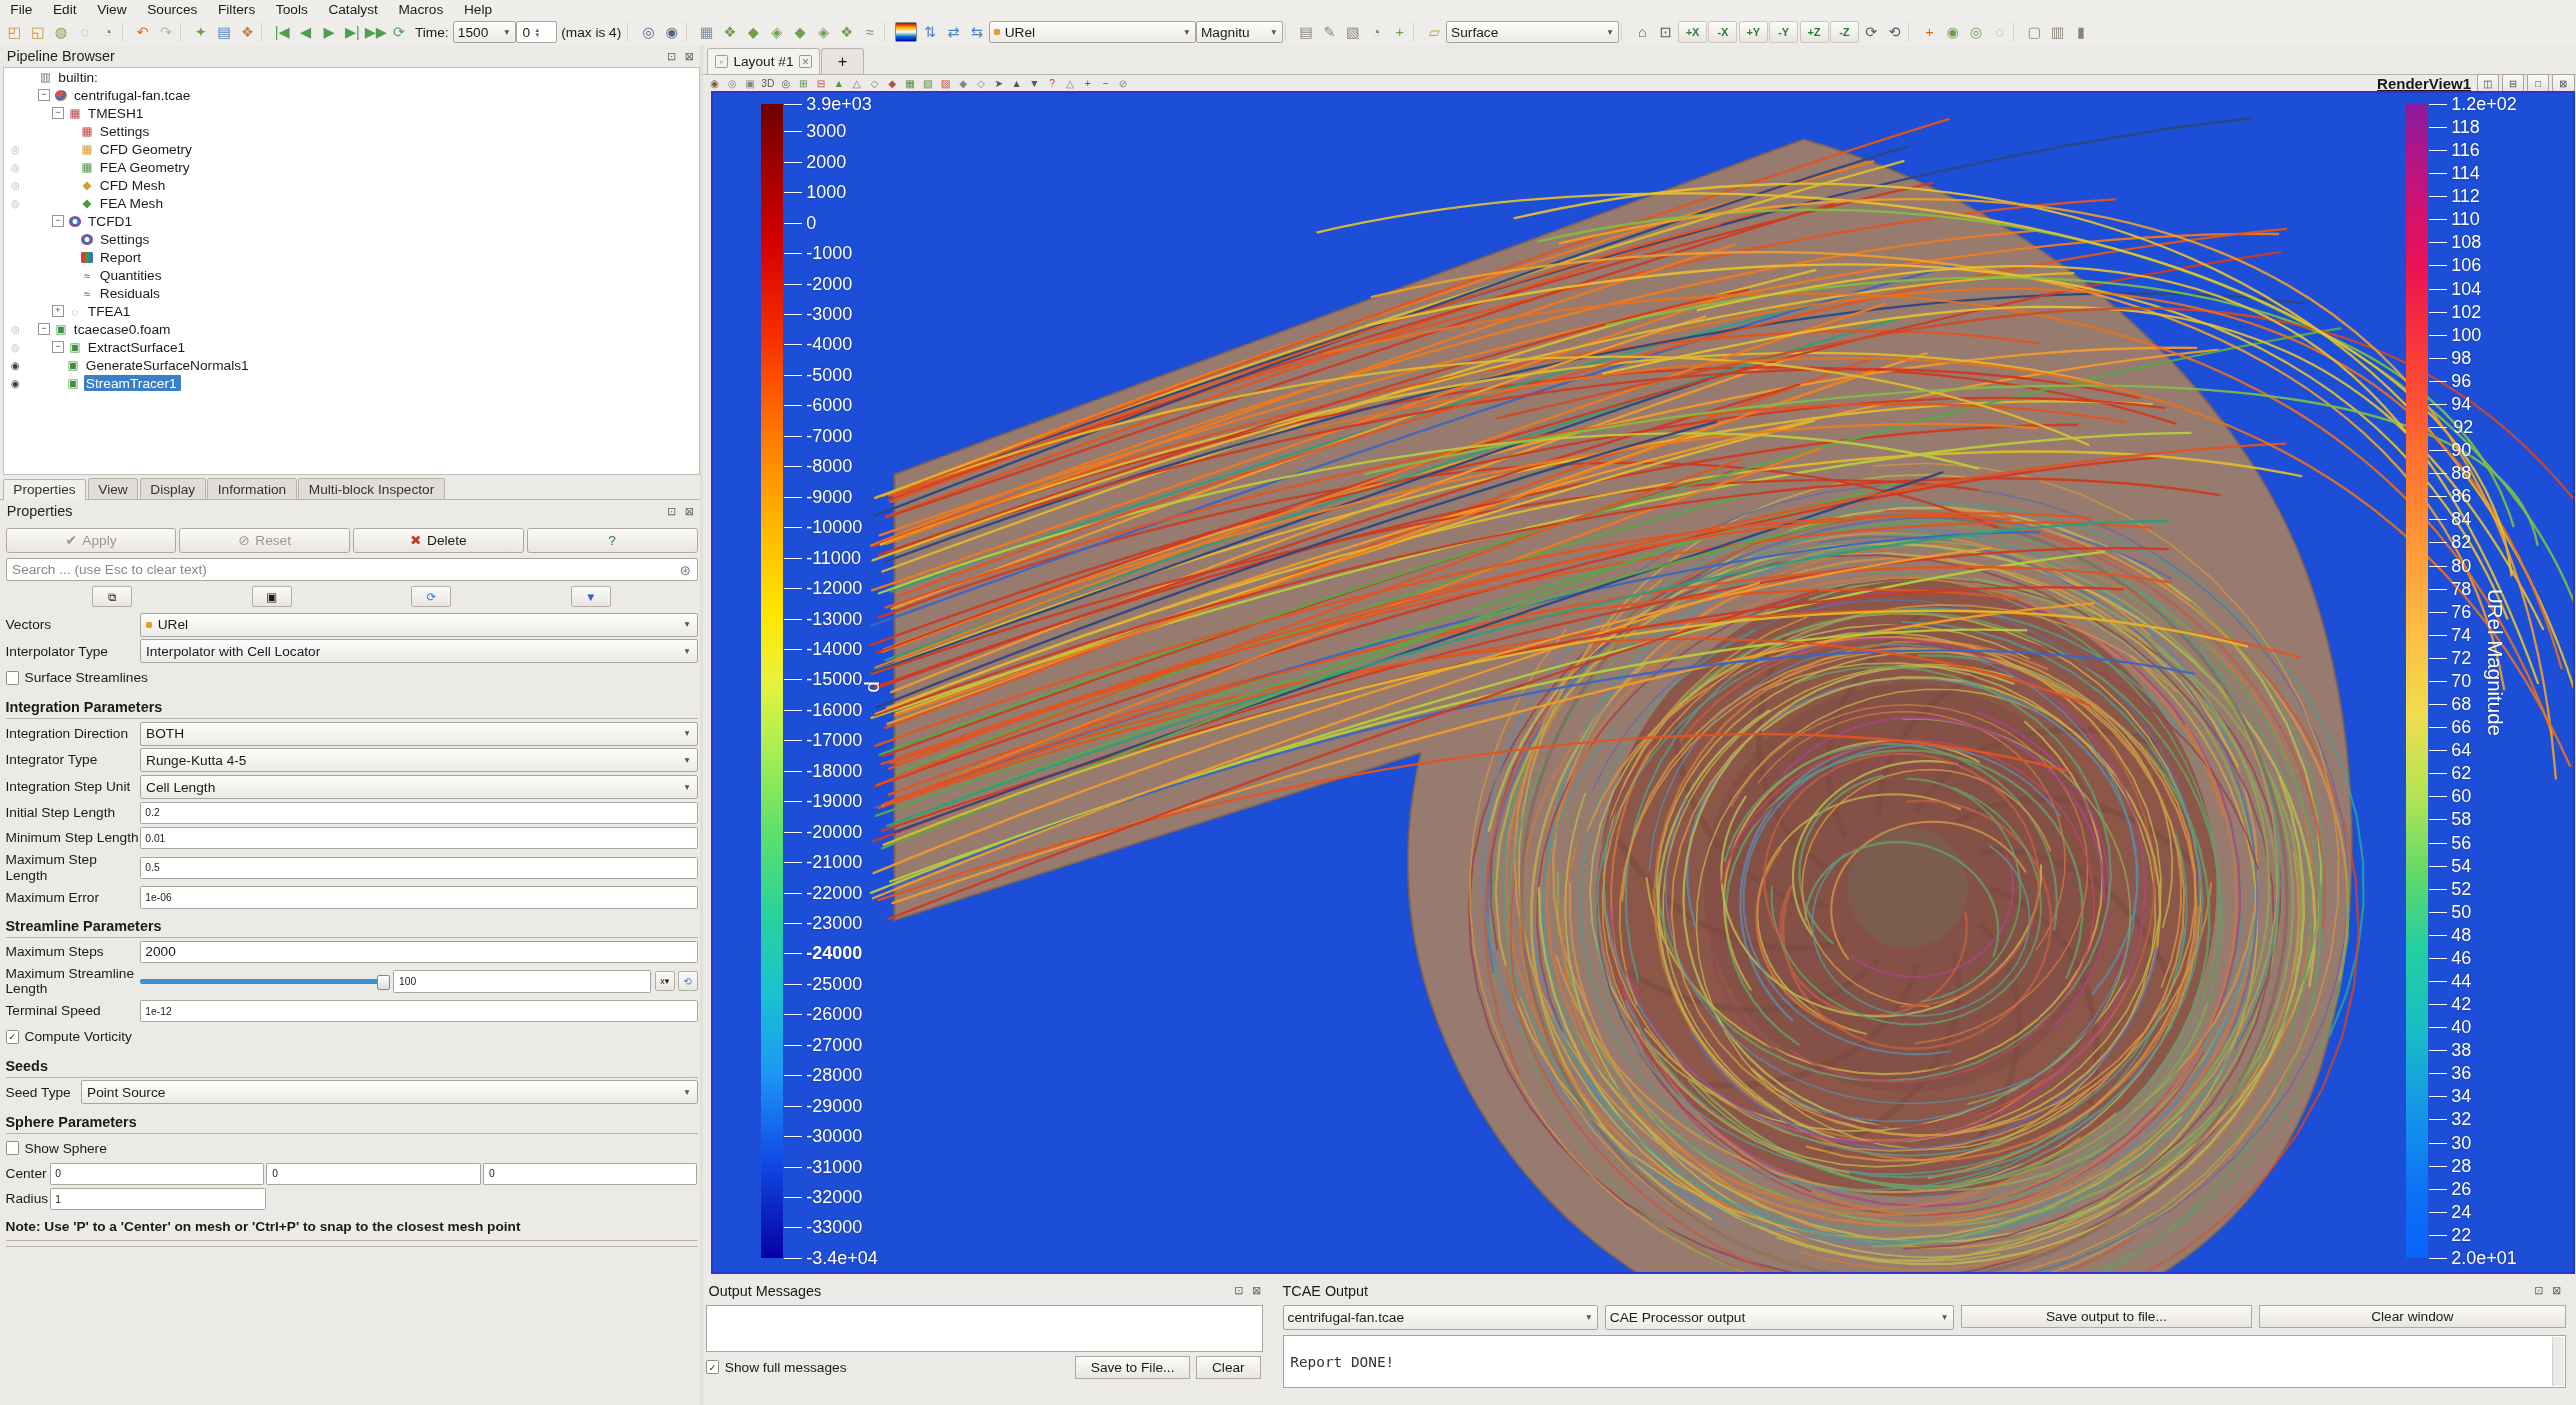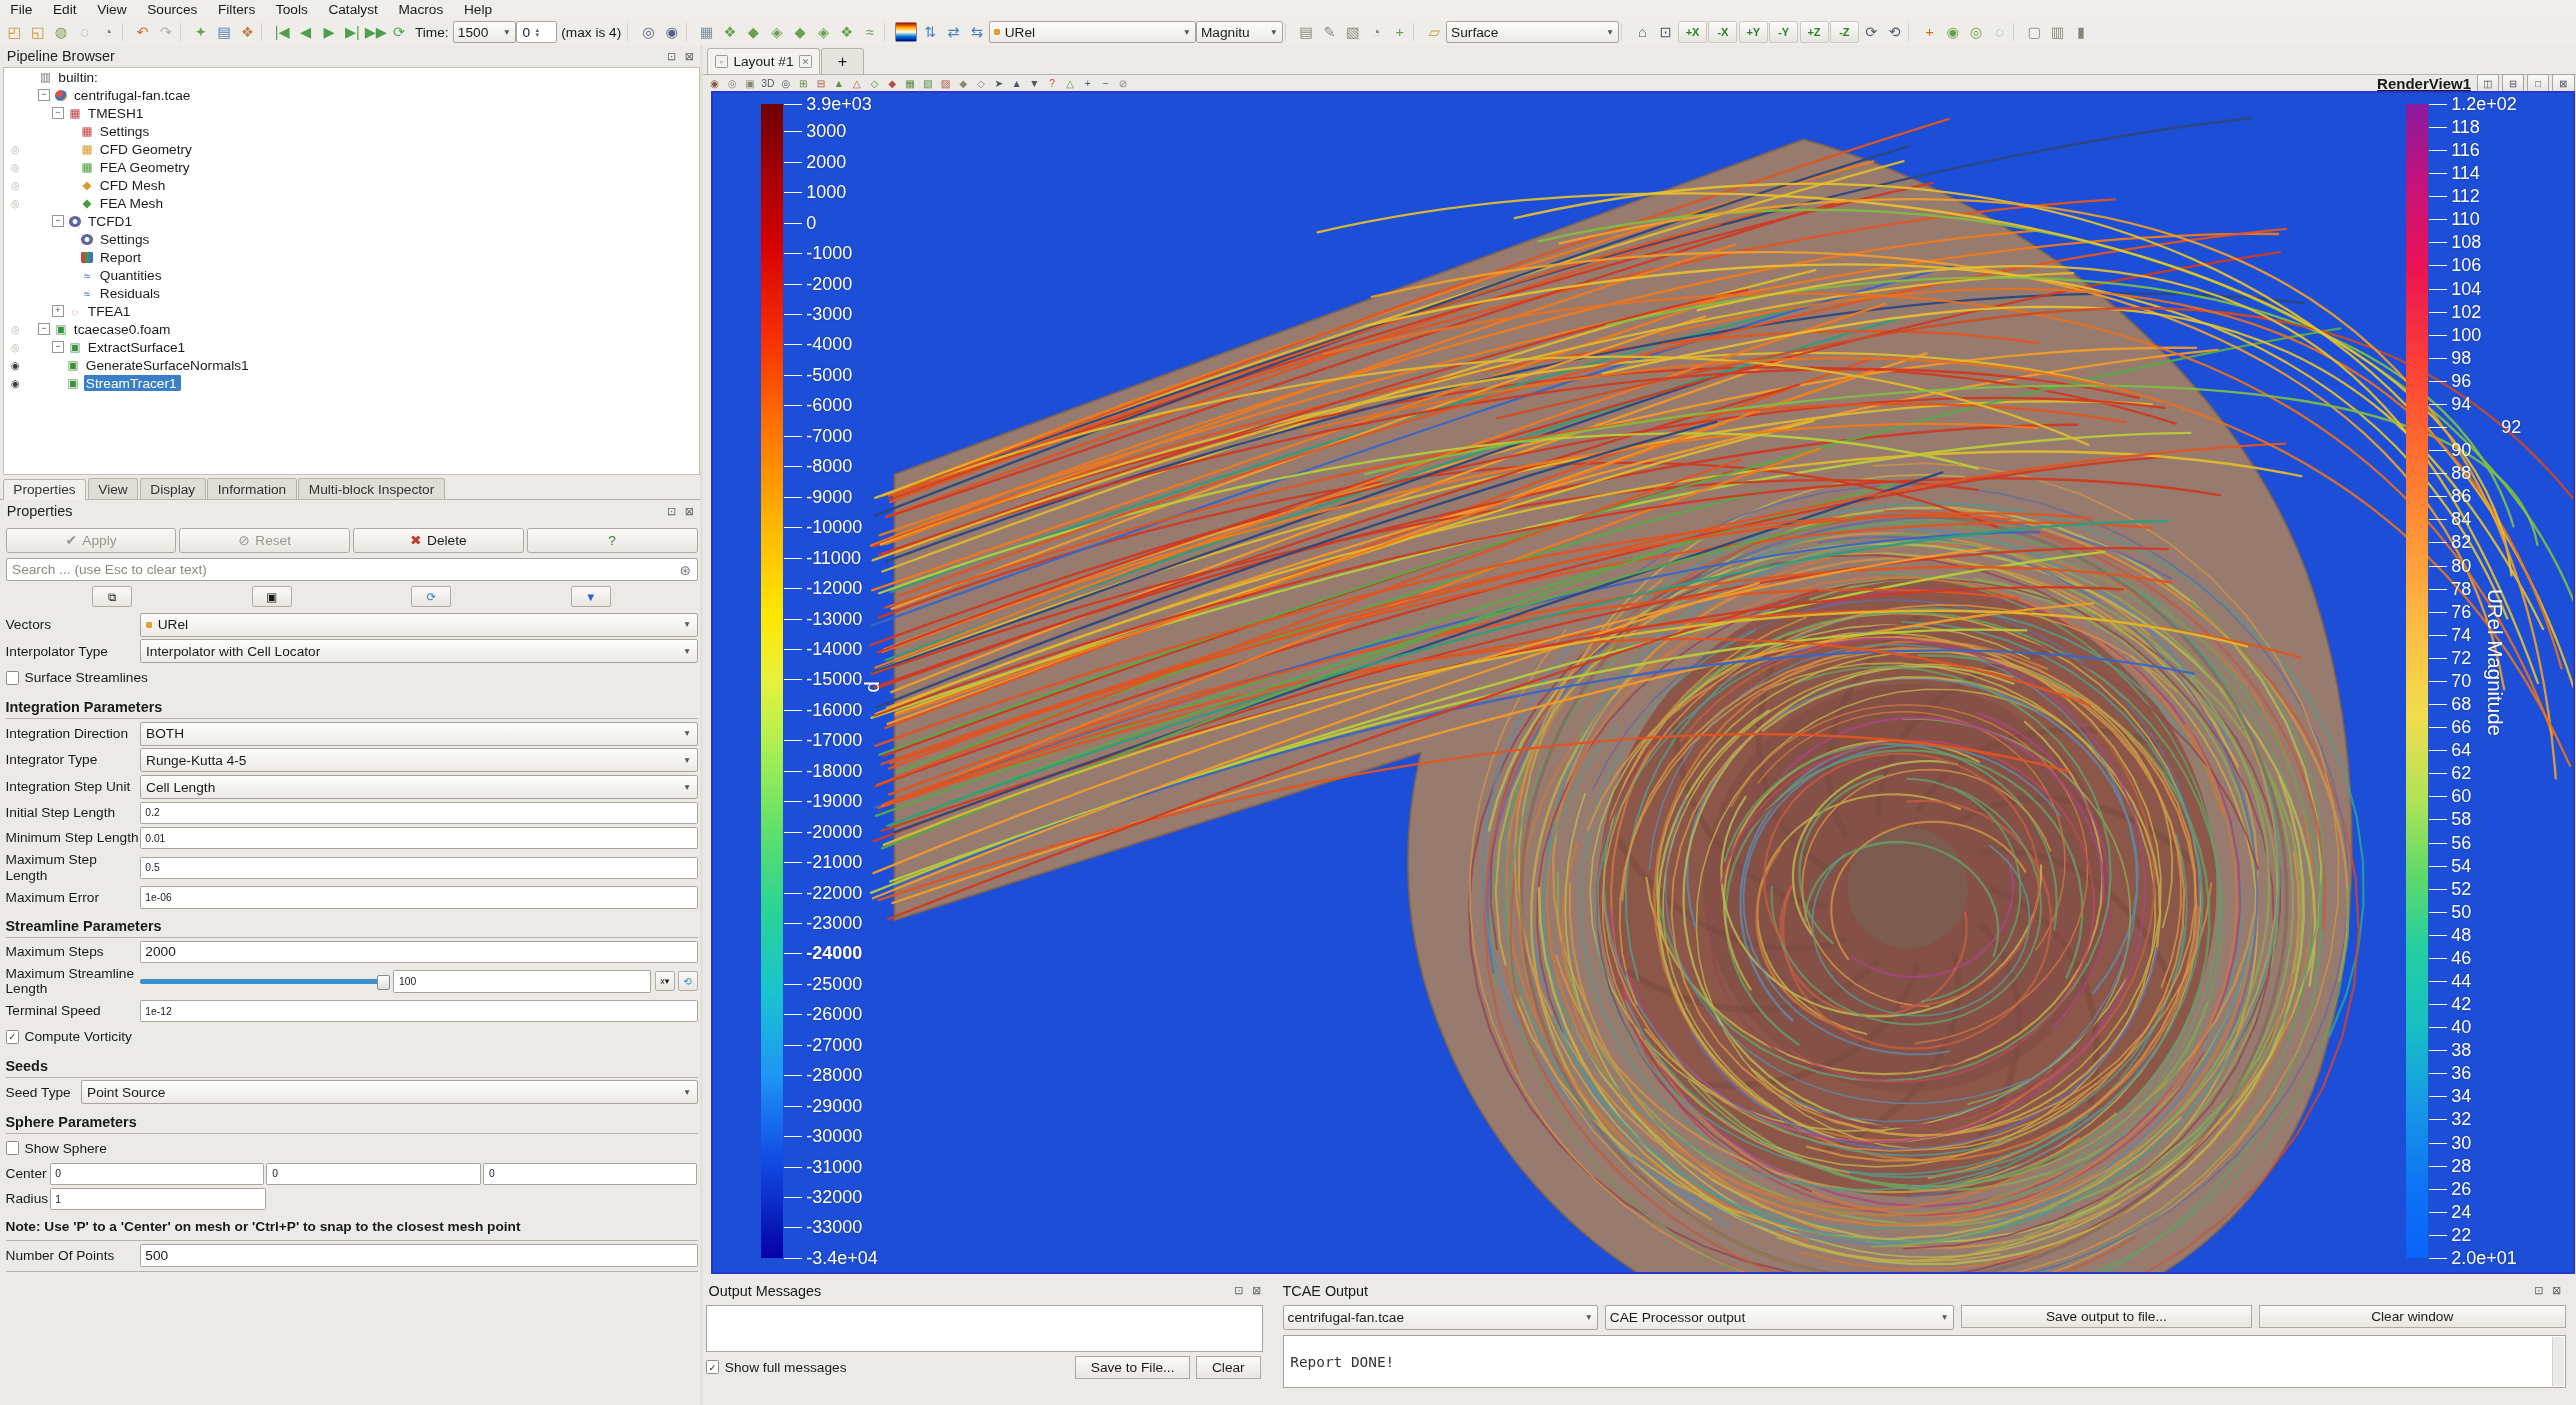--- a/index.html
+++ b/index.html
@@ -497,24 +497,20 @@
           <div class="plabel tiny">Center</div>
           <div class="pinput small" style="margin-right: 2.7px;">0</div>
           <div class="pinput small" style="margin-right: 2.7px;">0</div>
           <div class="pinput small" style="margin-right: 0px;">0</div>
         </div>
         <div class="prow">
           <div class="plabel tiny">Radius</div>
           <div class="pinput small" style="flex: 0 0 205px;">1</div>
         </div>
         <div class="pnote">Note: Use 'P' to a 'Center' on mesh or 'Ctrl+P' to snap to the closest mesh point</div>
-        <div class="prow">
-          <div class="plabel">Number Of Points</div>
-          <div class="pinput">500</div>
-        </div>
         <div class="hr-after"></div>
       </div>
   </div>
 </div>
 
 <div id="vsplit"></div>
 
 <div id="rightcol">
   <div id="tabbar">
     <div class="ltab">
@@ -906,21 +902,21 @@
         <div class="cbar-label" style="left: 1738px; top: 219px;">102</div>
         <div class="cbar-tick" style="left: 1716px; top: 242px;"></div>
         <div class="cbar-label" style="left: 1738px; top: 242px;">100</div>
         <div class="cbar-tick" style="left: 1716px; top: 265px;"></div>
         <div class="cbar-label" style="left: 1738px; top: 265px;">98</div>
         <div class="cbar-tick" style="left: 1716px; top: 288px;"></div>
         <div class="cbar-label" style="left: 1738px; top: 288px;">96</div>
         <div class="cbar-tick" style="left: 1716px; top: 311px;"></div>
         <div class="cbar-label" style="left: 1738px; top: 311px;">94</div>
         <div class="cbar-tick" style="left: 1716px; top: 334px;"></div>
-        <div class="cbar-label" style="left: 1788px; top: 334px;">92</div>
+        <div class="cbar-label" style="left: 1740px; top: 334px;">92</div>
         <div class="cbar-tick" style="left: 1716px; top: 357px;"></div>
         <div class="cbar-label" style="left: 1738px; top: 357px;">90</div>
         <div class="cbar-tick" style="left: 1716px; top: 380px;"></div>
         <div class="cbar-label" style="left: 1738px; top: 380px;">88</div>
         <div class="cbar-tick" style="left: 1716px; top: 403px;"></div>
         <div class="cbar-label" style="left: 1738px; top: 403px;">86</div>
         <div class="cbar-tick" style="left: 1716px; top: 426px;"></div>
         <div class="cbar-label" style="left: 1738px; top: 426px;">84</div>
         <div class="cbar-tick" style="left: 1716px; top: 449px;"></div>
         <div class="cbar-label" style="left: 1738px; top: 449px;">82</div>

